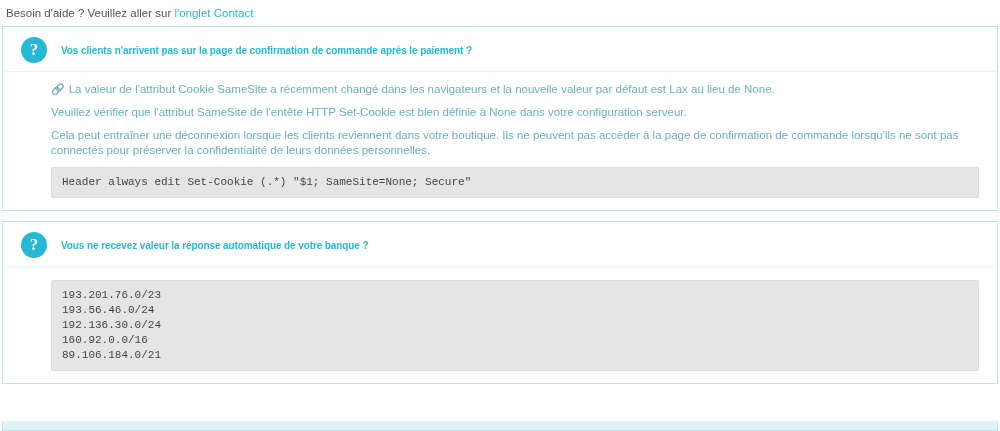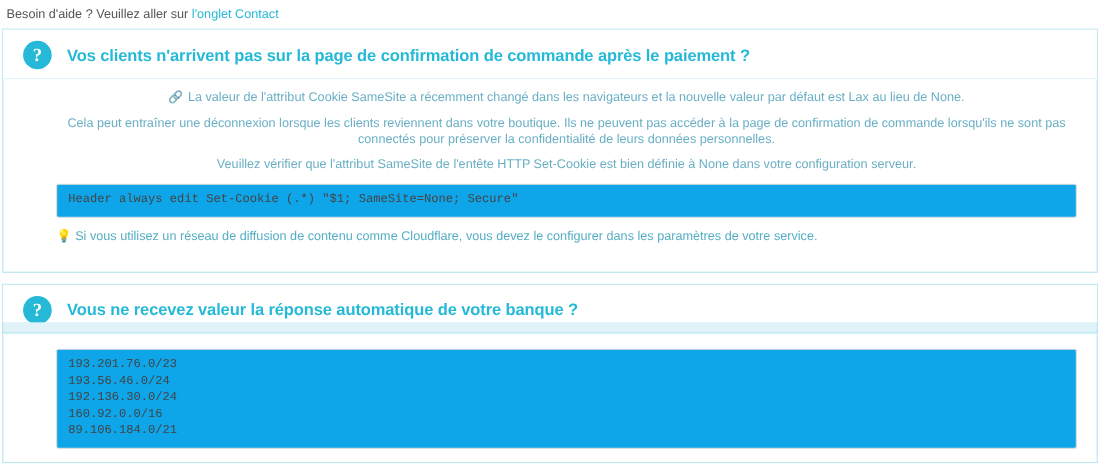--- a/index.html
+++ b/index.html
@@ -10,21 +10,21 @@
     width: 1000px;
     height: 431px;
     background: #ffffff;
     font-family: "Liberation Sans", sans-serif;
     font-size: 12px;
     color: #555;
     overflow: hidden;
   }
   .page {
     width: 1000px;
-    height: 303px;
+    height: 431px;
     position: relative;
     box-sizing: border-box;
     border-radius: 18px;
   }
   .help-line {
     padding: 6px 0 6px 6px;
     font-size: 11.5px;
     color: #555;
     line-height: 14px;
   }
@@ -58,42 +58,41 @@
     display: flex;
     align-items: center;
     justify-content: center;
     flex: none;
     margin-left: 6px;
     margin-right: 14px;
     font-family: "Liberation Serif", serif;
   }
   .panel-title {
     color: #25b9d7;
-    font-size: 15px;
+    font-size: 10px;
     font-weight: bold;
     letter-spacing: -0.1px;
   }
   .panel-body {
     padding: 4px 18px 12px 48px;
   }
   .para {
     color: #6aafc4;
     font-size: 11.5px;
     line-height: 15px;
     margin: 8px 0 0 0;
-    text-align: center;
   }
   .para.first { margin-top: 6px; }
   .para .lead-icon {
     color: #7fc6d8;
     margin-right: 4px;
     font-size: 11px;
   }
   .codebox {
-    background: #0ea5e9;
+    background: #e5e5e5;
     border: 1px solid #dddddd;
     border-radius: 2px;
     padding: 7px 10px;
     margin: 9px 0 0 0;
     font-family: "Liberation Mono", monospace;
     font-size: 11px;
     color: #444;
     line-height: 15px;
     white-space: pre;
     overflow: hidden;
@@ -129,24 +128,23 @@
     <span>Besoin d'aide ? Veuillez aller sur </span><a href="#">l'onglet Contact</a>
   </div>
 
   <div class="panel">
     <div class="panel-head">
       <div class="q-icon">?</div>
       <div class="panel-title">Vos clients n'arrivent pas sur la page de confirmation de commande après le paiement ?</div>
     </div>
     <div class="panel-body">
       <p class="para first"><span class="lead-icon">🔗</span><span>La valeur de l'attribut Cookie SameSite a récemment changé dans les navigateurs et la nouvelle valeur par défaut est Lax au lieu de None.</span></p>
+      <p class="para">Veuillez vérifier que l'attribut SameSite de l'entête HTTP Set-Cookie est bien définie à None dans votre configuration serveur.</p>
       <p class="para">Cela peut entraîner une déconnexion lorsque les clients reviennent dans votre boutique. Ils ne peuvent pas accéder à la page de confirmation de commande lorsqu'ils ne sont pas connectés pour préserver la confidentialité de leurs données personnelles.</p>
-      <p class="para">Veuillez vérifier que l'attribut SameSite de l'entête HTTP Set-Cookie est bien définie à None dans votre configuration serveur.</p>
       <div class="codebox">Header always edit Set-Cookie (.*) "$1; SameSite=None; Secure"</div>
-      <p class="tip"><span class="bulb">💡</span><span>Si vous utilisez un réseau de diffusion de contenu comme Cloudflare, vous devez le configurer dans les paramètres de votre service.</span></p>
     </div>
   </div>
 
   <div class="panel">
     <div class="panel-head">
       <div class="q-icon">?</div>
       <div class="panel-title">Vous ne recevez valeur la réponse automatique de votre banque ?</div>
     </div>
     <div class="panel-body">
       <div class="codebox">193.201.76.0/23

